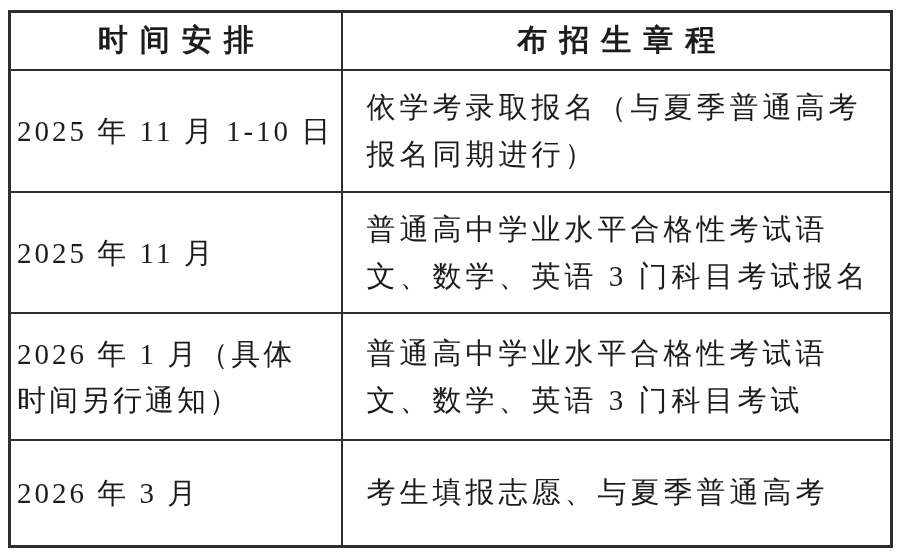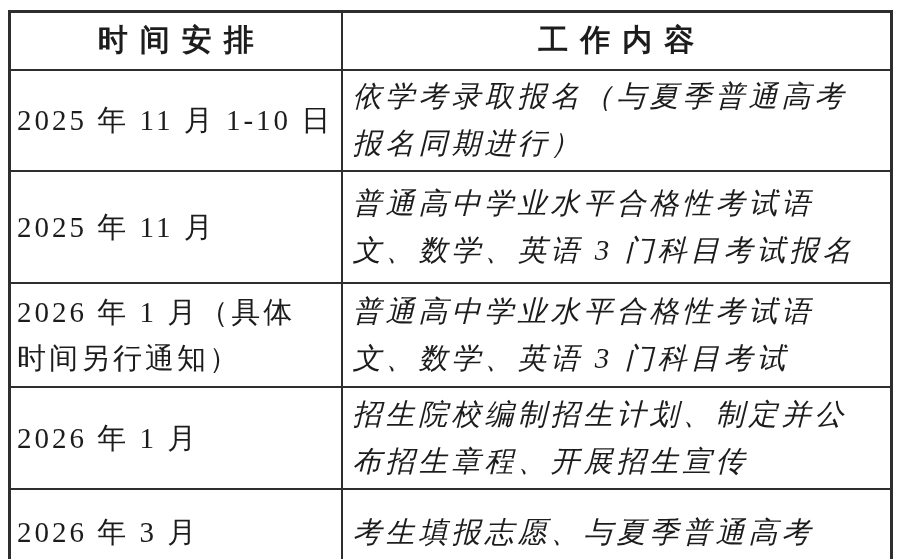--- a/index.html
+++ b/index.html
@@ -32,21 +32,21 @@
     vertical-align: middle;
     color: #1c1c1c;
     white-space: pre-line;
     overflow: hidden;
   }
   col.time-col    { width: 332px; }
   col.content-col { width: 550px; }
 
   tr.header-row { height: 58px; }
   tr.row-0 { height: 101px; }
-  tr.row-1 { height: 112px; }
+  tr.row-1 { height: 100px; }
   tr.row-2 { height: 104px; }
   tr.row-3 { height: 102px; }
   tr.row-4 { height: 88px; }
 
   th.header-cell {
     font-family: "Liberation Sans", "DejaVu Sans", sans-serif;
     font-weight: 700;
     font-size: 30px;
     letter-spacing: 12px;
     text-indent: 12px; 
@@ -57,60 +57,54 @@
     font-size: 29px;
     letter-spacing: 3px;
     line-height: 46px;
     padding: 0 6px;
   }
   td.content-cell {
     text-align: left;
     font-size: 29px;
     letter-spacing: 4px;
     line-height: 47px;
-    padding: 0 8px 0 10px;
-    font-style: italic;
+    padding: 0 8px 0 24px;
   }
 </style>
 </head>
 <body>
 
 <div class="page">
   <table class="schedule">
     <colgroup>
       <col class="time-col">
       <col class="content-col">
     </colgroup>
     <thead>
       <tr class="header-row">
         <th class="header-cell">时间安排</th>
-        <th class="header-cell">工作内容</th>
+        <th class="header-cell">布招生章程</th>
       </tr>
     </thead>
     <tbody>
       <tr class="row-0">
         <td class="time-cell">2025 年 11 月 1-10 日</td>
         <td class="content-cell">依学考录取报名（与夏季普通高考
 报名同期进行）</td>
       </tr>
       <tr class="row-1">
         <td class="time-cell">2025 年 11 月</td>
         <td class="content-cell">普通高中学业水平合格性考试语
 文、数学、英语 3 门科目考试报名</td>
       </tr>
       <tr class="row-2">
         <td class="time-cell">2026 年 1 月（具体
 时间另行通知）</td>
         <td class="content-cell">普通高中学业水平合格性考试语
 文、数学、英语 3 门科目考试</td>
       </tr>
-      <tr class="row-3">
-        <td class="time-cell">2026 年 1 月</td>
-        <td class="content-cell">招生院校编制招生计划、制定并公
-布招生章程、开展招生宣传</td>
-      </tr>
       <tr class="row-4">
         <td class="time-cell">2026 年 3 月</td>
         <td class="content-cell">考生填报志愿、与夏季普通高考</td>
       </tr>
     </tbody>
   </table>
 </div>
 
 </body></html>

